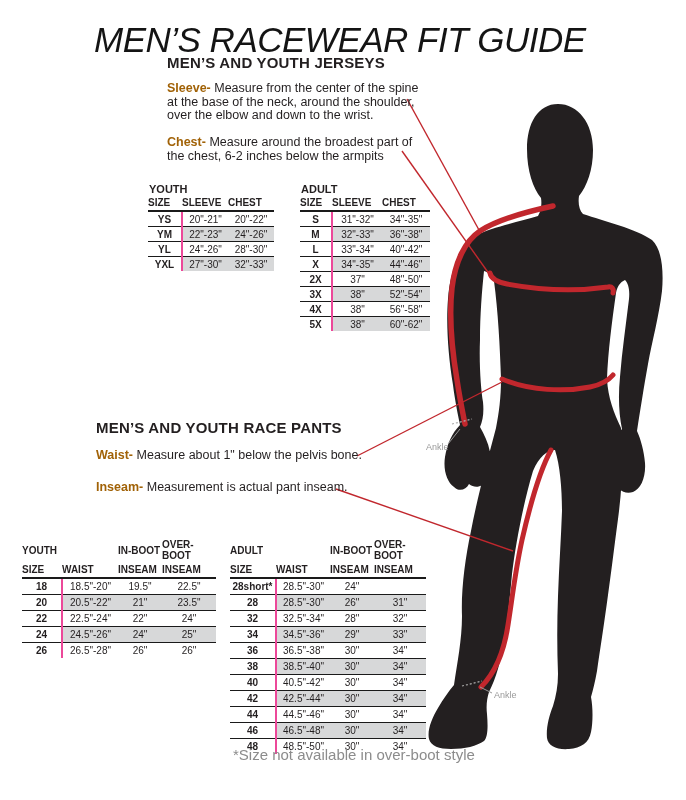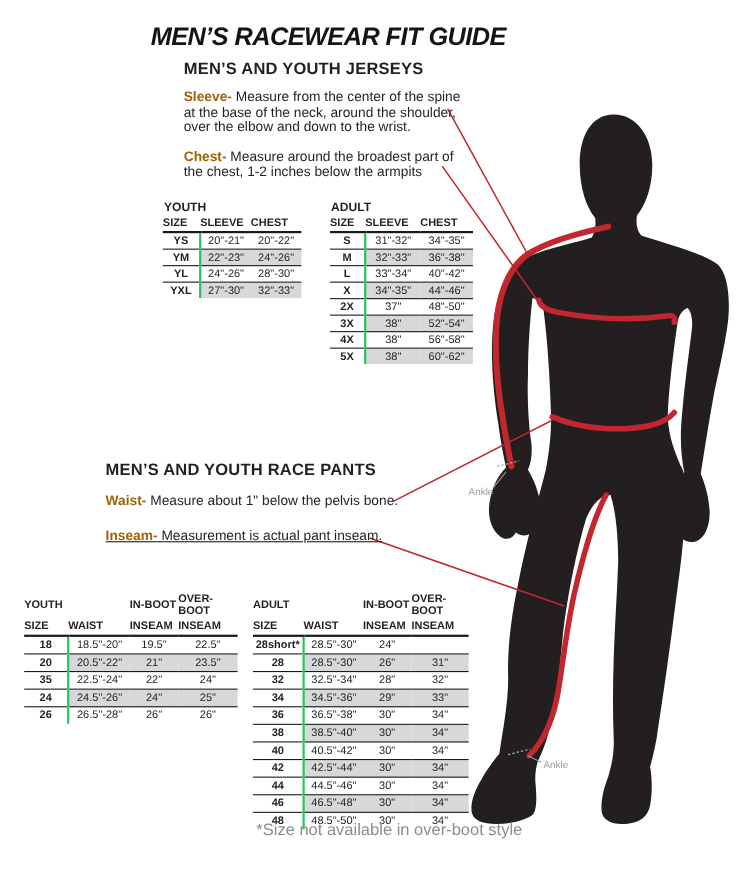--- a/index.html
+++ b/index.html
@@ -1,31 +1,31 @@
 <!DOCTYPE html>
 <html><head>
 <meta charset="utf-8">
 <style>
   html,body{margin:0;padding:0;background:#fff;}
   .page{position:relative;width:686px;height:800px;background:#fff;overflow:hidden;
         font-family:"Liberation Sans",sans-serif;color:#231f20;}
   .abs{position:absolute;}
-  .title{font-size:23px;font-weight:bold;font-style:italic;letter-spacing:-0.5px;color:#141414;white-space:nowrap;margin-left:43px;}
+  .title{font-size:35px;font-weight:normal;font-style:italic;letter-spacing:-0.5px;color:#141414;white-space:nowrap;}
   .section-heading{font-size:15px;font-weight:bold;letter-spacing:0.2px;white-space:nowrap;}
   .para{font-size:12.5px;line-height:13.5px;}
   .lead{color:#a16207;font-weight:bold;}
   .tbl-label{font-size:11px;font-weight:bold;}
   .fit-table{border-collapse:collapse;table-layout:fixed;}
   .fit-table th{font-weight:bold;font-size:10px;text-align:left;padding:1px 0 2px;color:#231f20;}
   .fit-table thead tr:last-child th{border-bottom:2.5px solid #1a1a1a;}
   .fit-table td{font-size:10px;text-align:center;color:#231f20;}
   .jersey td{padding:1.5px 0;}
   .pants td{padding:2px 0;}
   .fit-table tbody tr + tr td{border-top:1px solid #1a1a1a;}
-  .fit-table tbody td:first-child{font-weight:bold;border-right:2px solid #22c55e;}
+  .fit-table tbody td:first-child{font-weight:bold;border-right:2px solid #ec4899;}
   .fit-table tbody tr:nth-child(even) td:not(:first-child){background:#d7d8d9;}
   .yj th:nth-child(1){width:34px}.yj th:nth-child(2){width:46px}.yj th:nth-child(3){width:46px}
   .aj th:nth-child(1){width:32px}.aj th:nth-child(2){width:50px}.aj th:nth-child(3){width:48px}
   .yp th:nth-child(1){width:40px}.yp th:nth-child(2){width:56px}.yp th:nth-child(3){width:44px}.yp th:nth-child(4){width:54px}
   .ap th:nth-child(1){width:46px}.ap th:nth-child(2){width:54px}.ap th:nth-child(3){width:44px}.ap th:nth-child(4){width:52px}
   .gray-label{font-size:9px;color:#9a9a9a;}
   .footnote{font-size:15px;color:#8c8c8c;}
   svg.fig{position:absolute;left:0;top:0;pointer-events:none;}
   .txt{position:absolute;z-index:2;}
 </style>
@@ -76,21 +76,21 @@
 
   <div class="abs txt title" style="left:94px;top:20px;">MEN’S RACEWEAR FIT GUIDE</div>
 
   <div class="abs txt section-heading" style="left:167px;top:54px;">MEN’S AND YOUTH JERSEYS</div>
 
   <div class="abs txt para" style="left:167px;top:82px;width:252px;">
     <span class="lead">Sleeve-</span><span> Measure from the center of the spine at the base of the neck, around the shoulder, over the elbow and down to the wrist.</span>
   </div>
 
   <div class="abs txt para" style="left:167px;top:136px;width:246px;">
-    <span class="lead">Chest-</span><span> Measure around the broadest part of the chest, 1-2 inches below the armpits</span>
+    <span class="lead">Chest-</span><span> Measure around the broadest part of the chest, 6-2 inches below the armpits</span>
   </div>
 
   <div class="abs txt tbl-label" style="left:149px;top:183px;">YOUTH</div>
   <table class="abs txt fit-table jersey yj" style="left:148px;top:196px;width:126px;">
       <thead>
         <tr>
           <th>SIZE</th>
           <th>SLEEVE</th>
           <th>CHEST</th>
         </tr>
@@ -171,21 +171,21 @@
         </tr>
       </tbody>
     </table>
 
   <div class="abs txt section-heading" style="left:96px;top:419px;">MEN’S AND YOUTH RACE PANTS</div>
 
   <div class="abs txt para" style="left:96px;top:449px;width:300px;">
     <span class="lead">Waist-</span><span> Measure about 1" below the pelvis bone.</span>
   </div>
 
-  <div class="abs txt para" style="left:96px;top:481px;width:300px;text-decoration:underline;">
+  <div class="abs txt para" style="left:96px;top:481px;width:300px;">
     <span class="lead">Inseam-</span><span> Measurement is actual pant inseam.</span>
   </div>
 
   <table class="abs txt fit-table pants yp" style="left:22px;top:538px;width:194px;">
       <thead>
         <tr>
           <th>YOUTH</th>
           <th></th>
           <th>IN-BOOT</th>
           <th>OVER-BOOT</th>
@@ -204,21 +204,21 @@
           <td>19.5"</td>
           <td>22.5"</td>
         </tr>
         <tr>
           <td>20</td>
           <td>20.5"-22"</td>
           <td>21"</td>
           <td>23.5"</td>
         </tr>
         <tr>
-          <td>35</td>
+          <td>22</td>
           <td>22.5"-24"</td>
           <td>22"</td>
           <td>24"</td>
         </tr>
         <tr>
           <td>24</td>
           <td>24.5"-26"</td>
           <td>24"</td>
           <td>25"</td>
         </tr>

